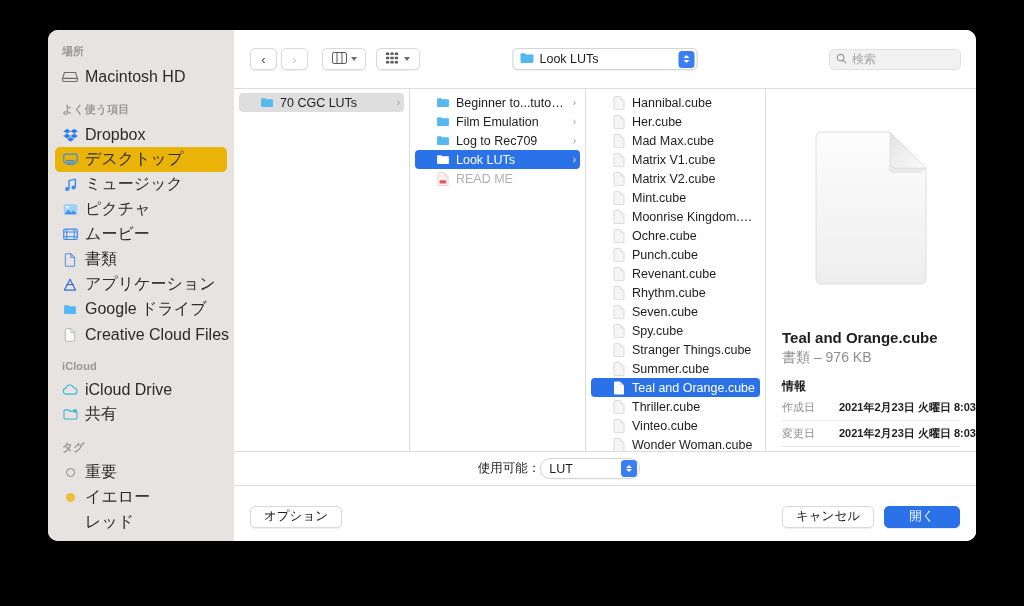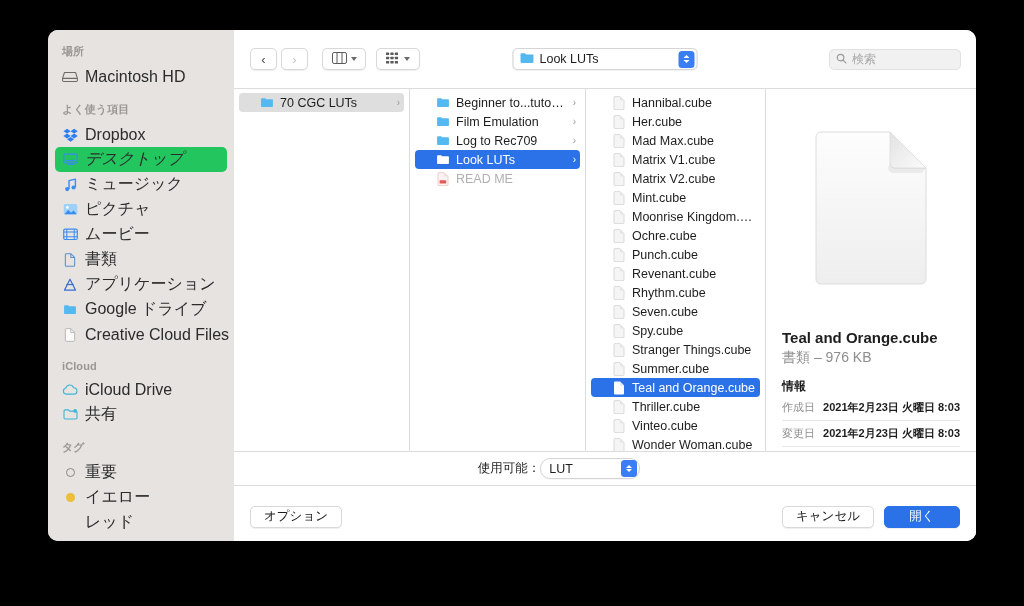--- a/index.html
+++ b/index.html
@@ -43,21 +43,21 @@
     align-items: center;
     height: 25px;
     margin: 0 7px;
     padding: 0 7px;
     border-radius: 5px;
     font-size: 16px;
     color: #2b2b2b;
     gap: 7px;
     white-space: nowrap;
   }
-  .sb-item.selected { background: #22c55e; font-style: italic; }
+  .sb-item.selected { background: #eab308; }
   .sb-ico {
     width: 16px; height: 16px;
     display: flex; align-items: center; justify-content: center;
     flex: 0 0 16px;
   }
   .sb-ico svg { display: block; }
   .tag-dot {
     width: 9px; height: 9px;
     border-radius: 50%;
     display: block;
@@ -247,21 +247,21 @@
     color: #1d1d1d;
     margin-top: 11px;
   }
   .pv-row {
     display: flex;
     justify-content: space-between;
     align-items: flex-end;
     font-size: 11px;
     padding: 5px 0 5px 0;
     border-bottom: .5px solid #e8e8e8;
-    gap: 8px;
+    gap: 24px;
   }
   .pv-k { color: #8e8e8e; flex: 0 0 auto; }
   .pv-v { color: #1d1d1d; font-weight: 700; text-align: right; white-space: nowrap; }
 
   
   #filter-bar {
     height: 34px;
     flex: 0 0 34px;
     border-top: .5px solid #dcdcdc;
     display: flex;

